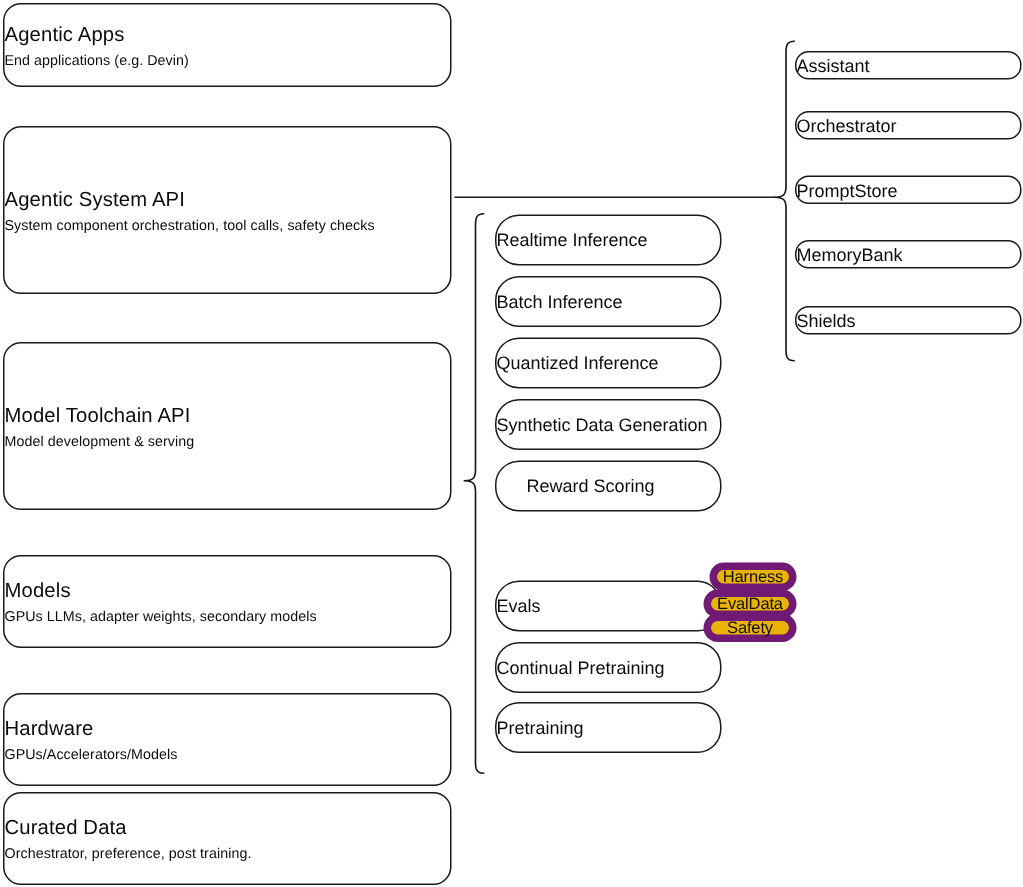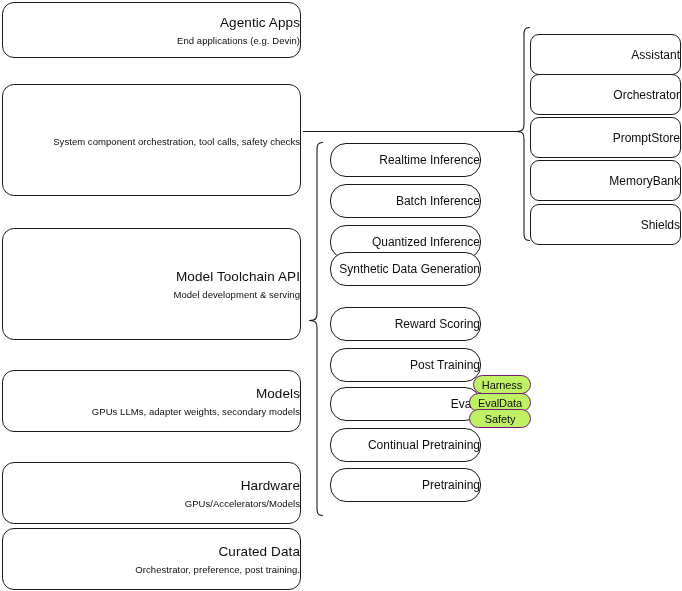--- a/index.html
+++ b/index.html
@@ -22,21 +22,21 @@
 
   
   .node {
     position: absolute;
     box-sizing: border-box;
     border: 1px solid #1a1a1a;
     border-radius: 11px;
     background: #ffffff;
     display: flex;
     flex-direction: column;
-    align-items: flex-end;
+    align-items: flex-start;
     justify-content: center;
     text-align: center;
     color: #0d0d0d;
   }
 
   
   .layer {
     left: 2px;
     width: 299px;
     border-radius: 12px;
@@ -59,31 +59,31 @@
     width: 151px;
     height: 34px;
     border-radius: 16px;
     font-size: 12px;
   }
 
   
   .right-node {
     left: 530px;
     width: 151px;
-    height: 41px;
+    height: 19px;
     border-radius: 9px;
     font-size: 12px;
   }
 
   
   .pill {
     position: absolute;
     box-sizing: border-box;
-    border: 1px solid #701a75;
-    background: #bef264;
+    border: 5px solid #701a75;
+    background: #eab308;
     border-radius: 999px;
     height: 19px;
     display: flex;
     align-items: center;
     justify-content: center;
     font-size: 11px;
     color: #0d0d0d;
     letter-spacing: -.1px;
   }
 
@@ -113,20 +113,21 @@
 <body>
 
 <div id="canvas">
 
   <div class="node layer" style="top:2px;height:56px;">
     <div class="title">Agentic Apps</div>
     <div class="subtitle">End applications (e.g. Devin)</div>
   </div>
 
   <div class="node layer" style="top:84px;height:112px;">
+    <div class="title">Agentic System API</div>
     <div class="subtitle">System component orchestration, tool calls, safety checks</div>
   </div>
 
   <div class="node layer" style="top:228px;height:112px;">
     <div class="title">Model Toolchain API</div>
     <div class="subtitle">Model development &amp; serving</div>
   </div>
 
   <div class="node layer" style="top:370px;height:62px;">
     <div class="title">Models</div>
@@ -161,29 +162,26 @@
 
   <div class="node mid-node" style="top:143px;">
     <span>Realtime Inference</span>
   </div>
   <div class="node mid-node" style="top:225px;">
     <span>Quantized Inference</span>
   </div>
   <div class="node mid-node" style="top:184px;">
     <span>Batch Inference</span>
   </div>
-  <div class="node mid-node" style="top:252px;">
+  <div class="node mid-node" style="top:266px;">
     <span>Synthetic Data Generation</span>
   </div>
   <div class="node mid-node" style="top:307px;padding-left:20px;">
     <span>Reward Scoring</span>
   </div>
-  <div class="node mid-node" style="top:348px;">
-    <span>Post Training</span>
-  </div>
   <div class="node mid-node" style="top:387px;">
     <span>Evals</span>
   </div>
   <div class="node mid-node" style="top:428px;">
     <span>Continual Pretraining</span>
   </div>
   <div class="node mid-node" style="top:468px;">
     <span>Pretraining</span>
   </div>
 

